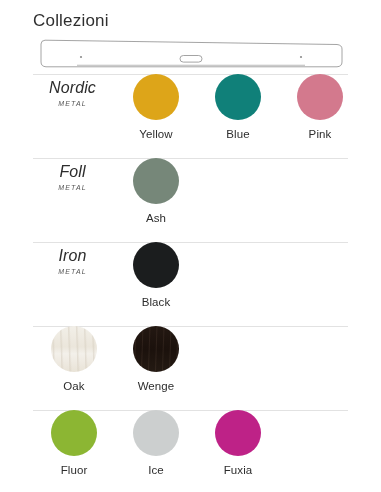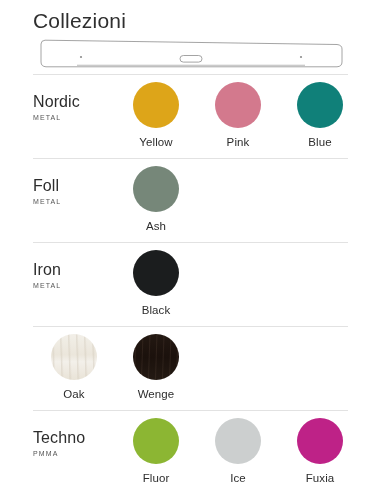--- a/index.html
+++ b/index.html
@@ -17,21 +17,21 @@
 
   .page {
     position: relative;
     width: 381px;
     height: 492px;
     background: #fff;
   }
 
   
   .page-title {
-    font-size: 21px;
+    font-size: 17px;
     font-weight: 400;
     letter-spacing: 0.2px;
     color: #2f2f2f;
     padding: 8px 0 0 33px;
     margin: 0;
     line-height: 26px;
   }
 
   
   .product-figure {
@@ -70,24 +70,25 @@
     bottom: 0;
     left: 33px;
     right: 33px;
     height: 1px;
     background: #e2e2e2;
   }
 
   
   .family {
     width: 82px;
-    padding-top: 19px;
-    text-align: left;
+    padding-top: 5px;
+    text-align: center;
     padding-right: 3px;
     box-sizing: border-box;
+    font-style: italic;
   }
   .family-name {
     font-size: 16px;
     font-weight: 400;
     color: #2d2d2d;
     line-height: 18px;
     letter-spacing: 0.1px;
     white-space: nowrap;
   }
   .family-material {
@@ -95,21 +96,20 @@
     letter-spacing: 1.1px;
     color: #555;
     line-height: 12px;
     margin-top: 1px;
     text-transform: uppercase;
   }
 
   
   .swatches {
     display: flex;
-    padding-top: 8px;
   }
   .swatch-cell {
     width: 82px;
     display: flex;
     flex-direction: column;
     align-items: center;
   }
   .swatch {
     width: 46px;
     height: 46px;
@@ -176,26 +176,26 @@
       <div class="family">
         <div class="family-name">Nordic</div>
         <div class="family-material">METAL</div>
       </div>
       <div class="swatches">
         <div class="swatch-cell">
           <div class="swatch" style="background:#DDA519"></div>
           <div class="swatch-label">Yellow</div>
         </div>
         <div class="swatch-cell">
+          <div class="swatch" style="background:#108079"></div>
+          <div class="swatch-label">Blue</div>
+        </div>
+        <div class="swatch-cell">
           <div class="swatch" style="background:#D3798D"></div>
           <div class="swatch-label">Pink</div>
-        </div>
-        <div class="swatch-cell">
-          <div class="swatch" style="background:#108079"></div>
-          <div class="swatch-label">Blue</div>
         </div>
       </div>
     </div>
 
     <div class="collection-row">
       <div class="family">
         <div class="family-name">Foll</div>
         <div class="family-material">METAL</div>
       </div>
       <div class="swatches">
@@ -226,24 +226,20 @@
           <div class="swatch-label">Oak</div>
         </div>
         <div class="swatch-cell">
           <div class="swatch wood-wenge"></div>
           <div class="swatch-label">Wenge</div>
         </div>
       </div>
     </div>
 
     <div class="collection-row last">
-      <div class="family">
-        <div class="family-name">Techno</div>
-        <div class="family-material">PMMA</div>
-      </div>
       <div class="swatches">
         <div class="swatch-cell">
           <div class="swatch" style="background:#8CB633"></div>
           <div class="swatch-label">Fluor</div>
         </div>
         <div class="swatch-cell">
           <div class="swatch" style="background:#CCCFCF"></div>
           <div class="swatch-label">Ice</div>
         </div>
         <div class="swatch-cell">

